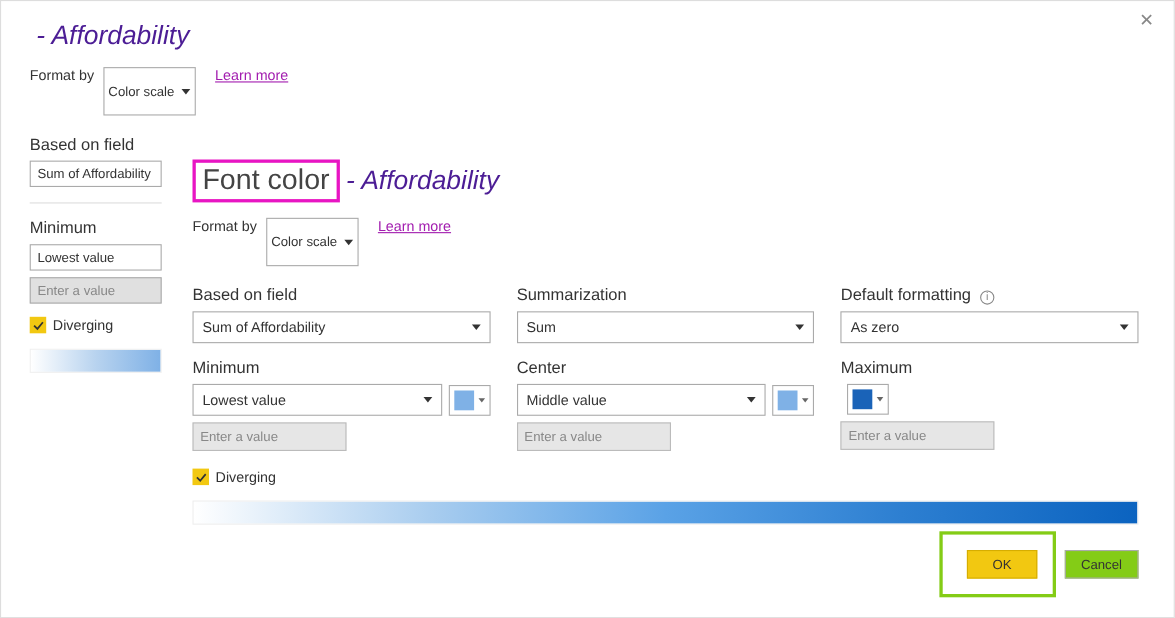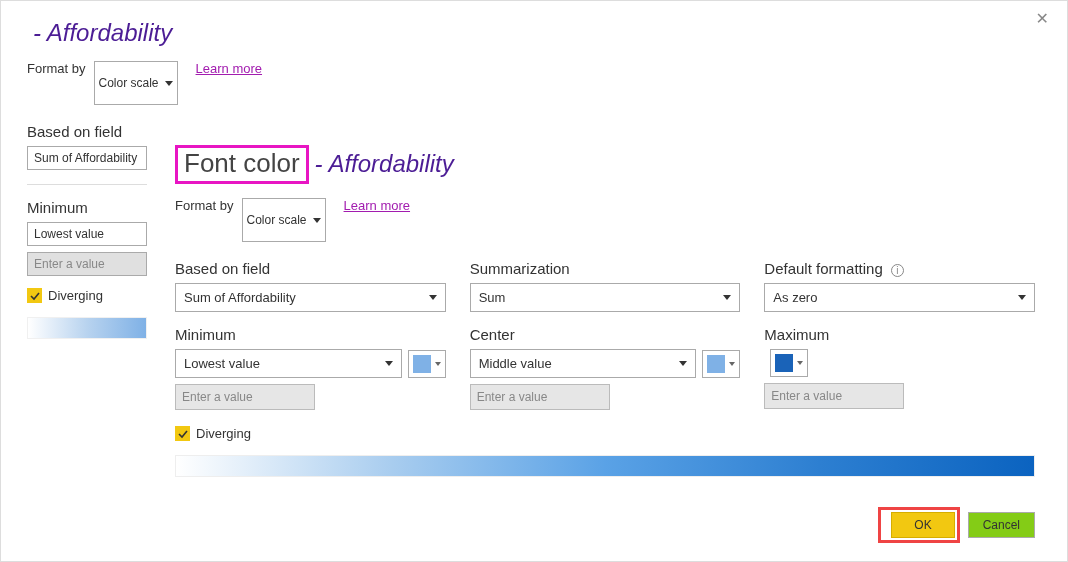--- a/index.html
+++ b/index.html
@@ -170,22 +170,22 @@
     background:#84cc16;
     cursor:pointer;
     margin-left:8px;
   }
   .btn.ok {
     background:#f2c811;
     border-color:#d6ad00;
     padding: 5px 22px;
   }
   .ok-highlight {
-    border:3px solid #ef4444;
-    padding: 2px;
+    border:3px solid #84cc16;
+    padding: 14px;
   }
   .close-x {
     position:absolute;
     right: 18px;
     top: 8px;
     font-size: 16px;
     color:#888;
     cursor:pointer;
   }
   .info-icon {

